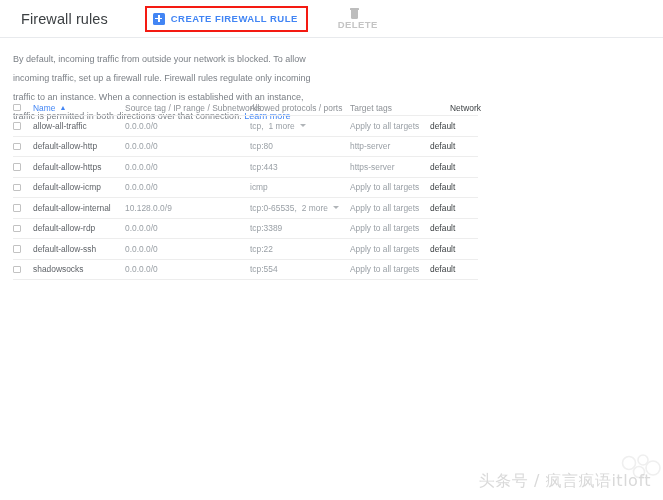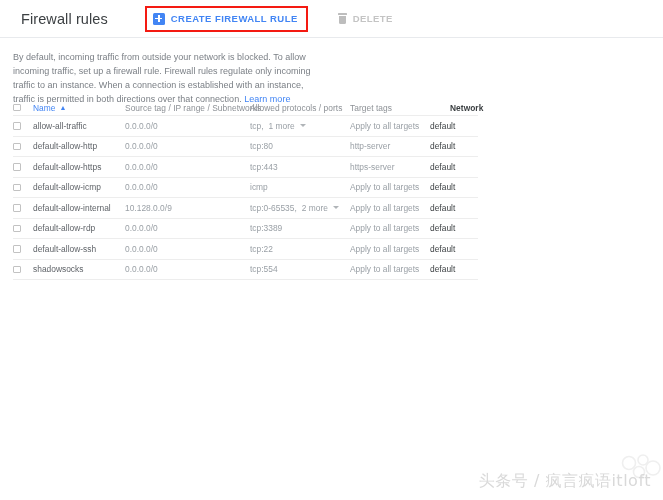--- a/index.html
+++ b/index.html
@@ -84,20 +84,21 @@
     letter-spacing: 0.45px;
     color: #4285f4;
     white-space: nowrap;
   }
 
   .delete-wrap {
     display: flex;
     align-items: center;
     margin-left: 24px;
     padding: 5px 6px;
+    flex-direction: column;
   }
 
   .trash-icon {
     position: relative;
     width: 9px;
     height: 11px;
     margin-right: 6px;
     flex: 0 0 auto;
   }
   .trash-icon::before {
@@ -133,21 +134,21 @@
     background: #e8eaed;
   }
 
   
   .description {
     position: absolute;
     left: 13px;
     top: 50px;
     width: 300px;
     font-size: 9px;
-    line-height: 14px;
+    line-height: 19px;
     color: #7a7f85;
     letter-spacing: 0.02px;
   }
   .learn-more {
     color: #4285f4;
     text-decoration: none;
     cursor: pointer;
   }
 
   
@@ -203,21 +204,21 @@
     align-items: center;
   }
   .sort-caret {
     margin-left: 4px;
     font-size: 7px;
     color: #4285f4;
     line-height: 1;
   }
   .row.header .c-net {
     color: #3c4043;
-    font-weight: 700;
+    font-weight: 400;
     padding-left: 20px;
   }
 
   .row.data .cell {
     font-size: 8.4px;
     color: #9aa0a6;
     letter-spacing: 0.02px;
     white-space: nowrap;
     overflow: hidden;
   }

